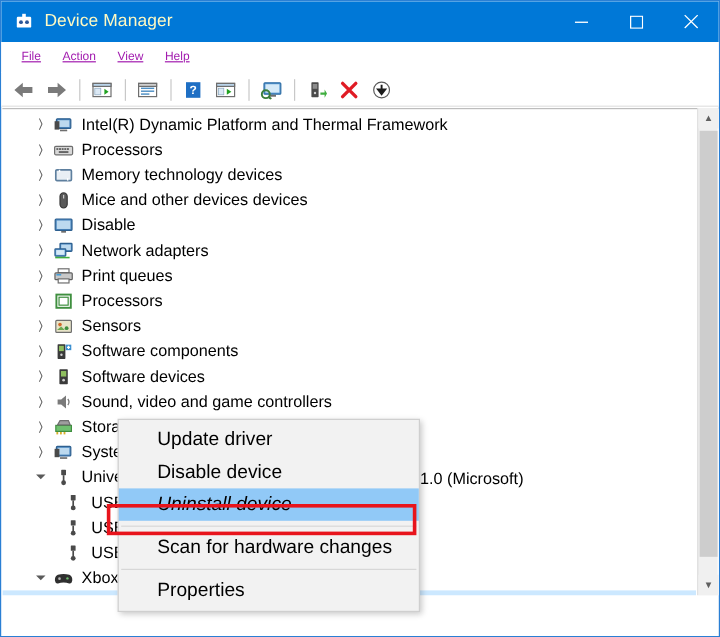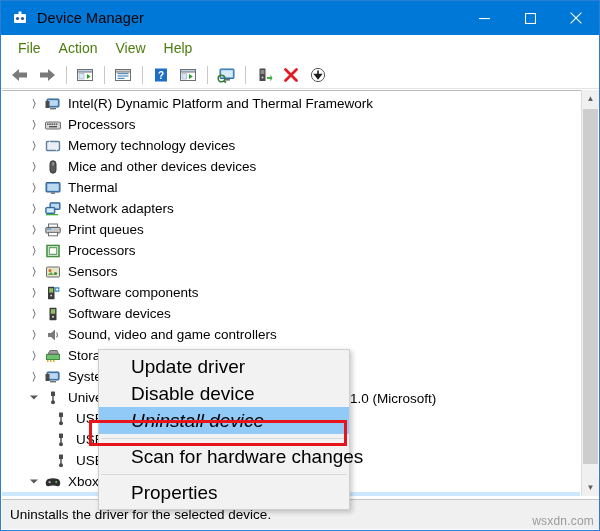--- a/index.html
+++ b/index.html
@@ -27,21 +27,21 @@
     align-items: center;
     padding-left: 10px;
   }
   .title-icon {
     width: 18px; height: 16px;
     position: relative;
     margin-right: 8px;
     flex: 0 0 auto;
   }
   .title-text {
-    color: #000000;
+    color: #fef9c3;
     font-size: 14.5px;
     letter-spacing: 0.1px;
     white-space: nowrap;
   }
   .win-buttons {
     position: absolute;
     right: 0; top: 0;
     height: 34px;
     display: flex;
   }
@@ -54,24 +54,25 @@
   
   .menubar {
     height: 26px;
     background: #ffffff;
     display: flex;
     align-items: center;
     padding-left: 8px;
     border-bottom: 1px solid #ffffff;
   }
   .menu-item {
-    font-size: 14px;
-    color: #4d7c0f;
+    font-size: 10px;
+    color: #a21caf;
     padding: 3px 9px;
     white-space: nowrap;
+    text-decoration: underline;
   }
 
   
   .toolbar {
     height: 28px;
     background: #ffffff;
     display: flex;
     align-items: center;
     padding-left: 6px;
     border-bottom: 1px solid #e2e2e2;
@@ -161,21 +162,21 @@
     border: 1px solid #cfcfcf;
     box-shadow: 2px 2px 5px rgba(0,0,0,0.22);
     padding: 3px 0;
     z-index: 30;
   }
   .ctx-item {
     height: 27px;
     display: flex;
     align-items: center;
     padding-left: 32px;
-    font-size: 19px;
+    font-size: 16px;
     color: #000000;
     white-space: nowrap;
   }
   .ctx-item.highlight {
     background: #91c9f7;
     font-style: italic;
   }
   .ctx-item.bold { font-weight: normal; }
   .ctx-sep {
     height: 1px;
@@ -420,21 +421,21 @@
 
       <div class="row">
         <span class="twisty">〉</span>
         <span class="dev-icon">
           <svg class="ic" viewBox="0 0 18 16">
               <rect x="2" y="2.5" width="14" height="9.5" rx="0.8" fill="#4e89c0" stroke="#2d5f8f"></rect>
               <rect x="3.3" y="3.8" width="11.4" height="7" fill="#bcd9ef"></rect>
               <rect x="7" y="12.5" width="4" height="1.4" fill="#6f6f6f"></rect>
             </svg>
         </span>
-        <span class="row-label">Thermal</span>
+        <span class="row-label">Disable</span>
       </div>
 
       <div class="row">
         <span class="twisty">〉</span>
         <span class="dev-icon">
           <svg class="ic" viewBox="0 0 18 16">
               <rect x="6" y="1.8" width="10" height="6.6" rx="0.6" fill="#4e89c0" stroke="#2d5f8f"></rect>
               <rect x="7" y="2.8" width="8" height="4.6" fill="#bcd9ef"></rect>
               <rect x="1.8" y="6.4" width="9" height="6" rx="0.6" fill="#5b9bd5" stroke="#2d5f8f"></rect>
               <rect x="2.8" y="7.4" width="7" height="4" fill="#d6eaf8"></rect>
@@ -630,18 +631,14 @@
     <div class="ctx-item">Disable device</div>
     <div class="ctx-item highlight">Uninstall device</div>
     <div class="ctx-sep"></div>
     <div class="ctx-item">Scan for hardware changes</div>
     <div class="ctx-sep"></div>
     <div class="ctx-item bold">Properties</div>
   </div>
 
   <div class="annot-box"></div>
 
-  <div class="statusbar">
-    <div class="status-text">Uninstalls the driver for the selected device.</div>
-    <div class="watermark">wsxdn.com</div>
-  </div>
 
 </div>
 
 </body></html>

